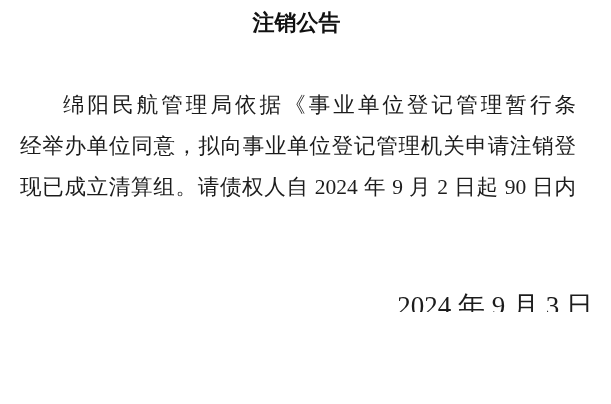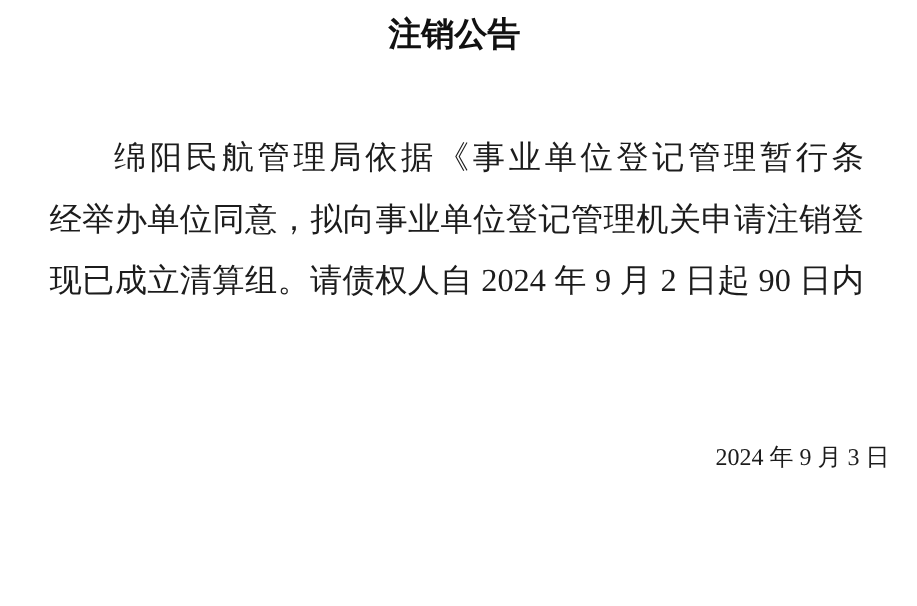--- a/index.html
+++ b/index.html
@@ -7,21 +7,21 @@
     padding: 0;
     background: #ffffff;
   }
   .page {
     position: relative;
     width: 611px;
     height: 312px;
     background: #ffffff;
     overflow: hidden;
     box-sizing: border-box;
-    padding: 8px 18px 0 33px;
+    padding: 8px 18px 0 20px;
     font-family: "Liberation Serif", "DejaVu Serif", serif;
     color: #1c1c1c;
   }
   .title {
     font-size: 22px;
     line-height: 30px;
     font-weight: bold;
     text-align: center;
     color: #111111;
     
@@ -44,21 +44,21 @@
     text-align: justify;
     text-align-last: justify;
     text-justify: inter-character;
     overflow: hidden;
   }
   .line.indent {
     text-indent: 43px;
   }
   .date-line {
     margin-top: 83px;
-    font-size: 16px;
+    font-size: 27px;
     line-height: 30px;
     text-align: right;
     color: #1c1c1c;
   }
 </style>
 </head>
 <body>
 
 <div class="page">
   <div class="title">注销公告</div>

